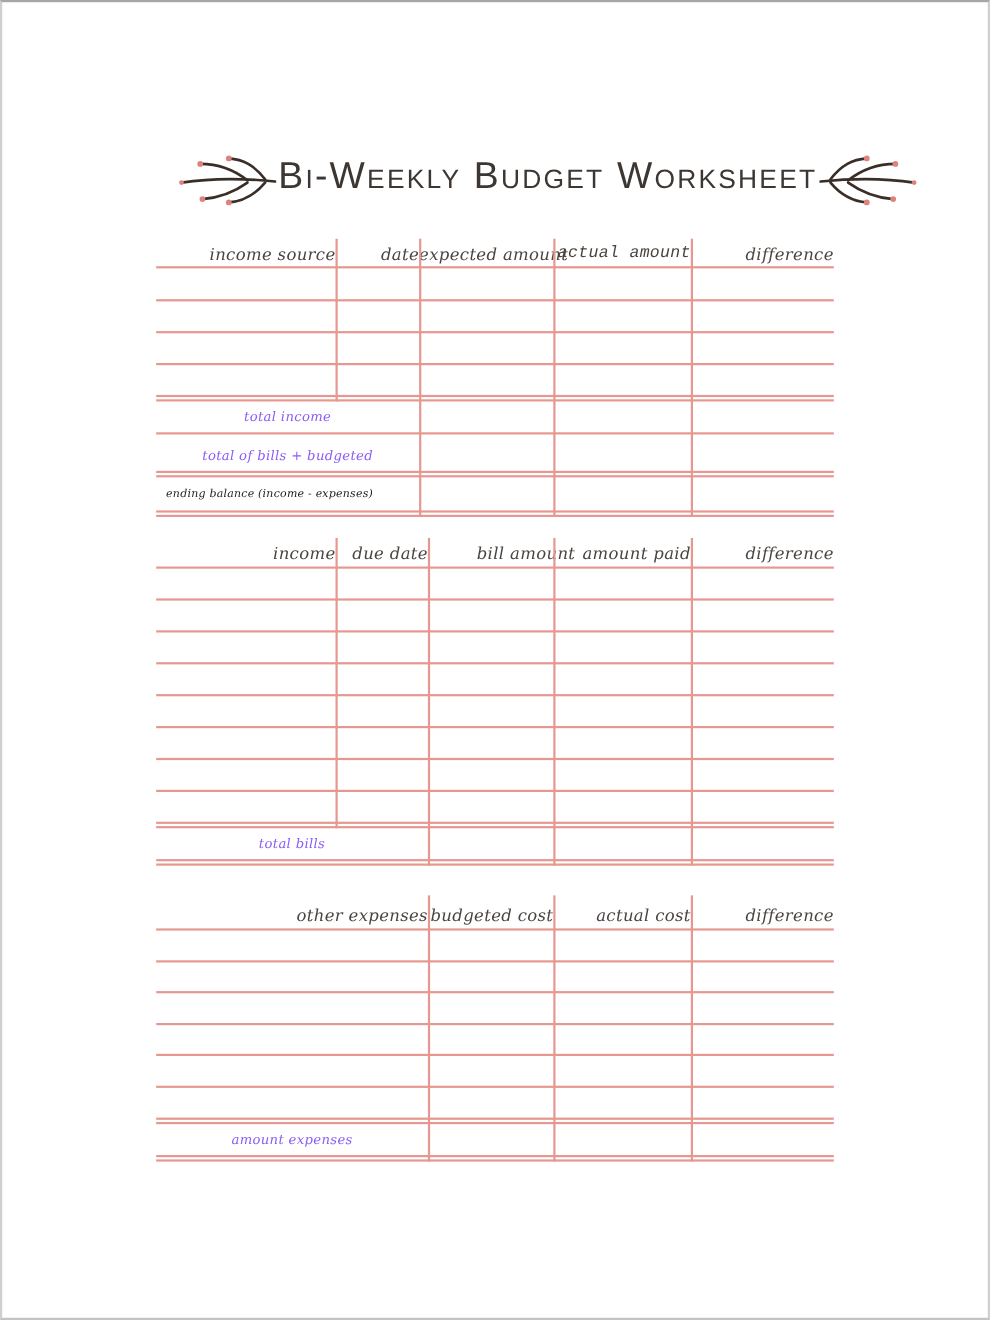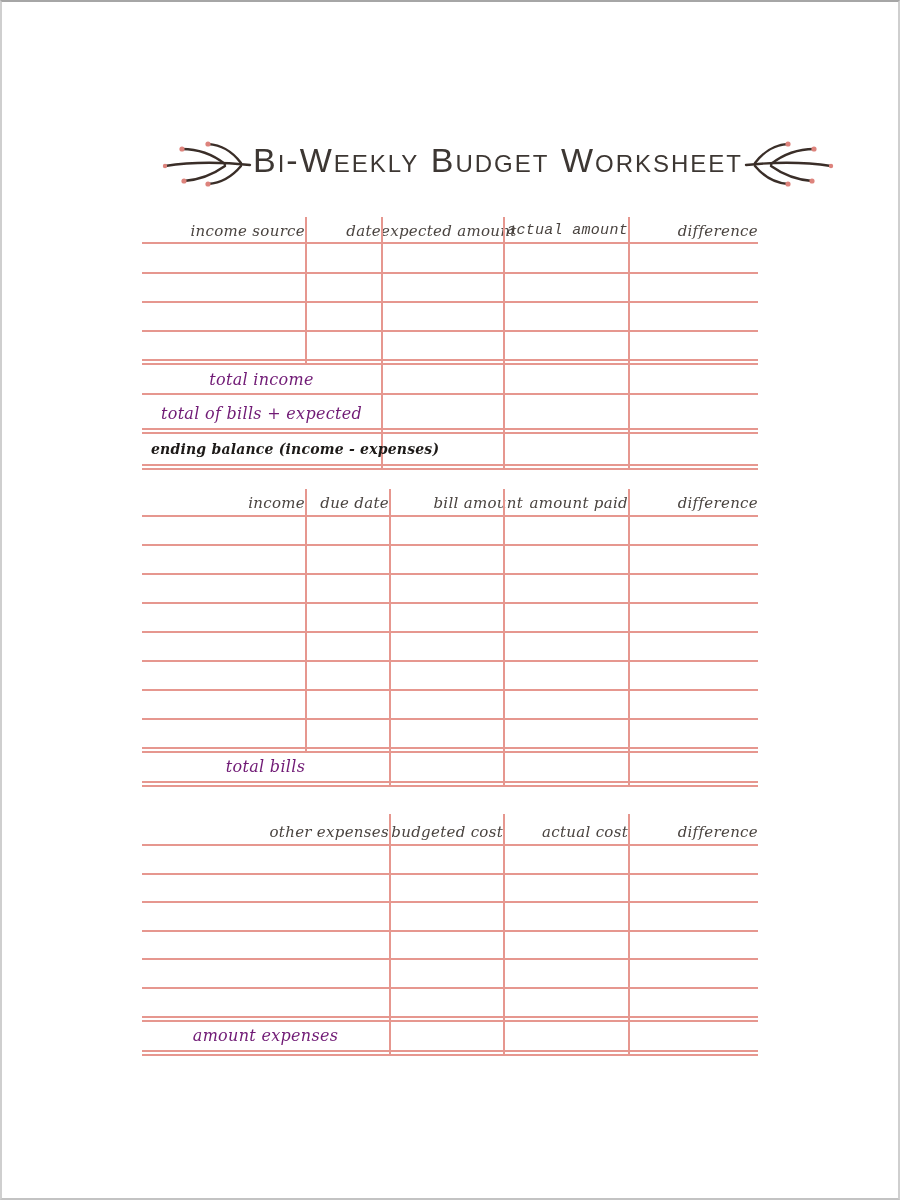--- a/index.html
+++ b/index.html
@@ -41,27 +41,27 @@
 
   .th {
     position:absolute; top:2px; height:24px; line-height:24px;
     text-align:right;
     font-style:italic; font-size:15px; color:#4a4440;
     letter-spacing:0.3px;
     white-space:nowrap; overflow:visible;
   }
   .total-label {
     position:absolute;
-    font-style:italic; font-size:16px; color:#701a75;
+    font-style:italic; font-size:12px; color:#8b5cf6;
     text-align:center; letter-spacing:0.3px;
     white-space:nowrap;
   }
   .total-label.bold {
-    font-weight:bold; color:#1d1a18; text-align:left; padding-left:9px;
-    font-size:14px; letter-spacing:0.2px;
+    font-weight:normal; color:#1d1a18; text-align:left; padding-left:9px;
+    font-size:10px; letter-spacing:0.2px;
   }
 </style>
 </head>
 <body>
 
 <div class="page">
 
   <div class="title-row">
     <svg class="branch" width="92" height="46" viewBox="0 0 92 46">
       <g fill="none" stroke="#3a2e28" stroke-width="2.4" stroke-linecap="round">
@@ -116,21 +116,21 @@
     <div class="hl" style="top:176px;"></div>
     <div class="dl" style="top:211px;"></div>
     <div class="dl" style="top:247px;"></div>
 
     <div class="vl" style="left:163px; height:148px;"></div>
     <div class="vl" style="left:239px; height:253px;"></div>
     <div class="vl" style="left:361px; height:253px;"></div>
     <div class="vl" style="left:486px; height:253px;"></div>
 
     <span class="total-label" style="top:149px; height:27px; line-height:27px; left:0; width:239px;">total income</span>
-    <span class="total-label" style="top:183px; height:28px; line-height:28px; left:0; width:239px;">total of bills + expected</span>
+    <span class="total-label" style="top:183px; height:28px; line-height:28px; left:0; width:239px;">total of bills + budgeted</span>
     <span class="total-label bold" style="top:218px; height:29px; line-height:29px; left:0; width:239px;">ending balance (income - expenses)</span>
   </div>
 
   <div class="tbl" style="top:487px; height:298px;">
     <span class="th" style="left:0;   width:163px;">income</span>
     <span class="th" style="left:163px; width:84px;">due date</span>
     <span class="th" style="left:247px; width:114px;padding-left:20px;">bill amount</span>
     <span class="th" style="left:361px; width:125px;">amount paid</span>
     <span class="th" style="left:486px; width:130px;">difference</span>
 

